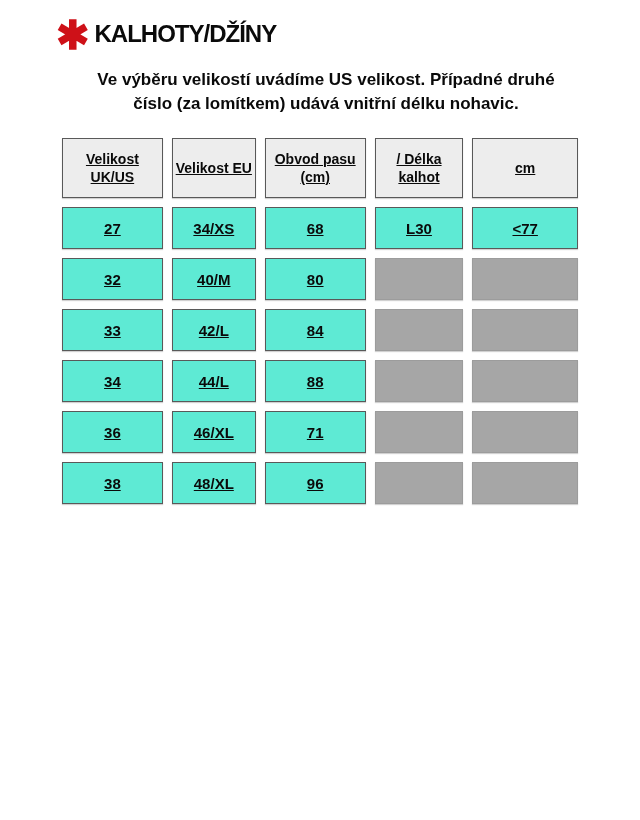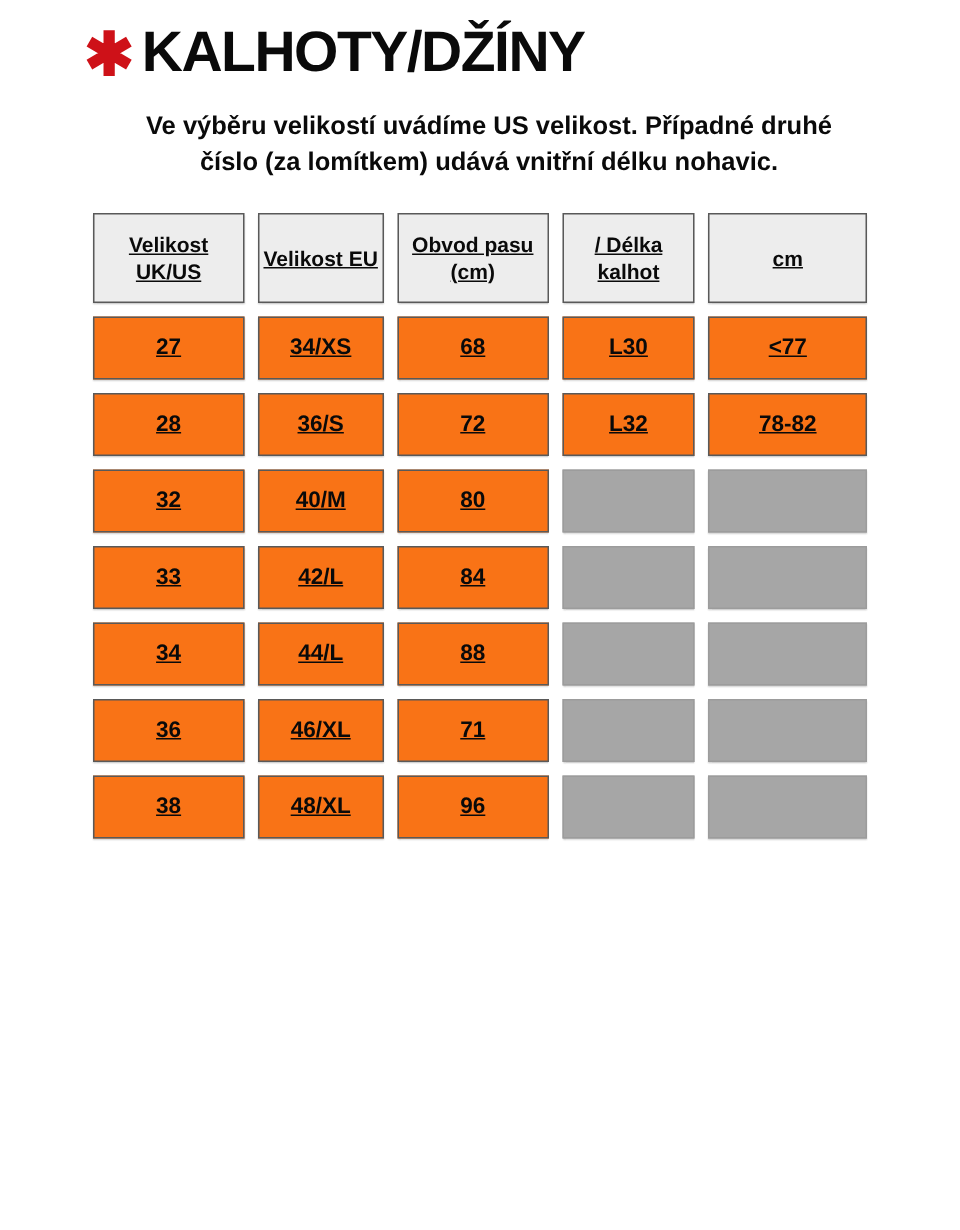--- a/index.html
+++ b/index.html
@@ -26,21 +26,21 @@
     color: var(--accent-red, #ce1118);
     font-size: 40px;
     font-weight: bold;
     line-height: 1;
     margin-right: 5px;
     position: relative;
     top: 1px;
   }
   .title {
     margin: 0;
-    font-size: 38px;
+    font-size: 24px;
     font-weight: bold;
     letter-spacing: -1px;
     line-height: 1.15;
     color: #0a0a0a;
   }
 
   .subtitle {
     margin: 14px auto 0;
     text-align: center;
     font-size: 17px;
@@ -56,21 +56,21 @@
     border-collapse: separate;
     border-spacing: 9px;
     table-layout: fixed;
     text-decoration: underline;
   }
   .size-table th,
   .size-table td {
     border: 1.5px solid var(--cell-border, #595959);
     text-align: center;
     vertical-align: middle;
-    background: #f97316;
+    background: #5eead4;
     padding: 2px;
     box-shadow: 0 1px 1px rgba(0,0,0,0.18);
   }
   .size-table th {
     background: var(--header-bg, #ededed);
     height: 60px;
     font-size: 14px;
     font-weight: bold;
     line-height: 18px;
   }
@@ -134,27 +134,20 @@
     </thead>
     <tbody>
       <tr>
         <td>27</td>
         <td>34/XS</td>
         <td>68</td>
         <td>L30</td>
         <td>&lt;77</td>
       </tr>
       <tr>
-        <td>28</td>
-        <td>36/S</td>
-        <td>72</td>
-        <td>L32</td>
-        <td>78-82</td>
-      </tr>
-      <tr>
         <td>32</td>
         <td>40/M</td>
         <td>80</td>
         <td class="empty"></td>
         <td class="empty"></td>
       </tr>
       <tr>
         <td>33</td>
         <td>42/L</td>
         <td>84</td>

